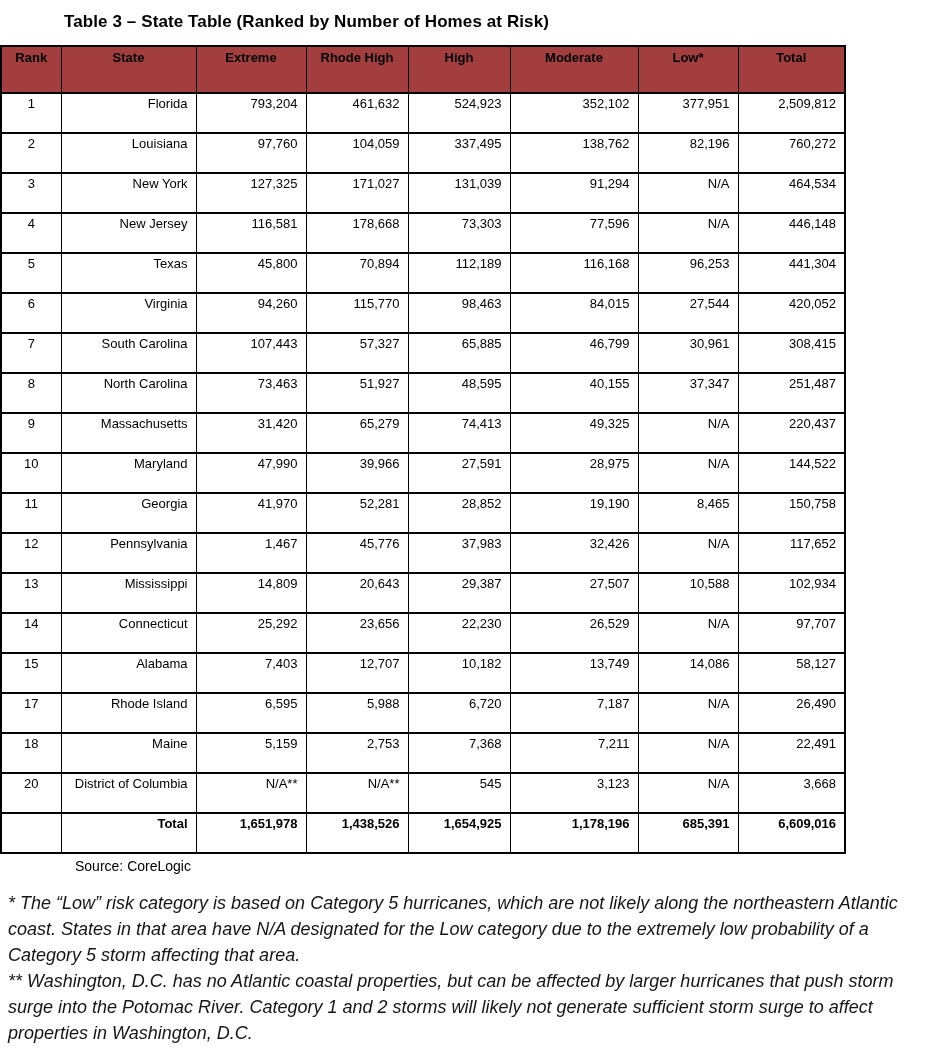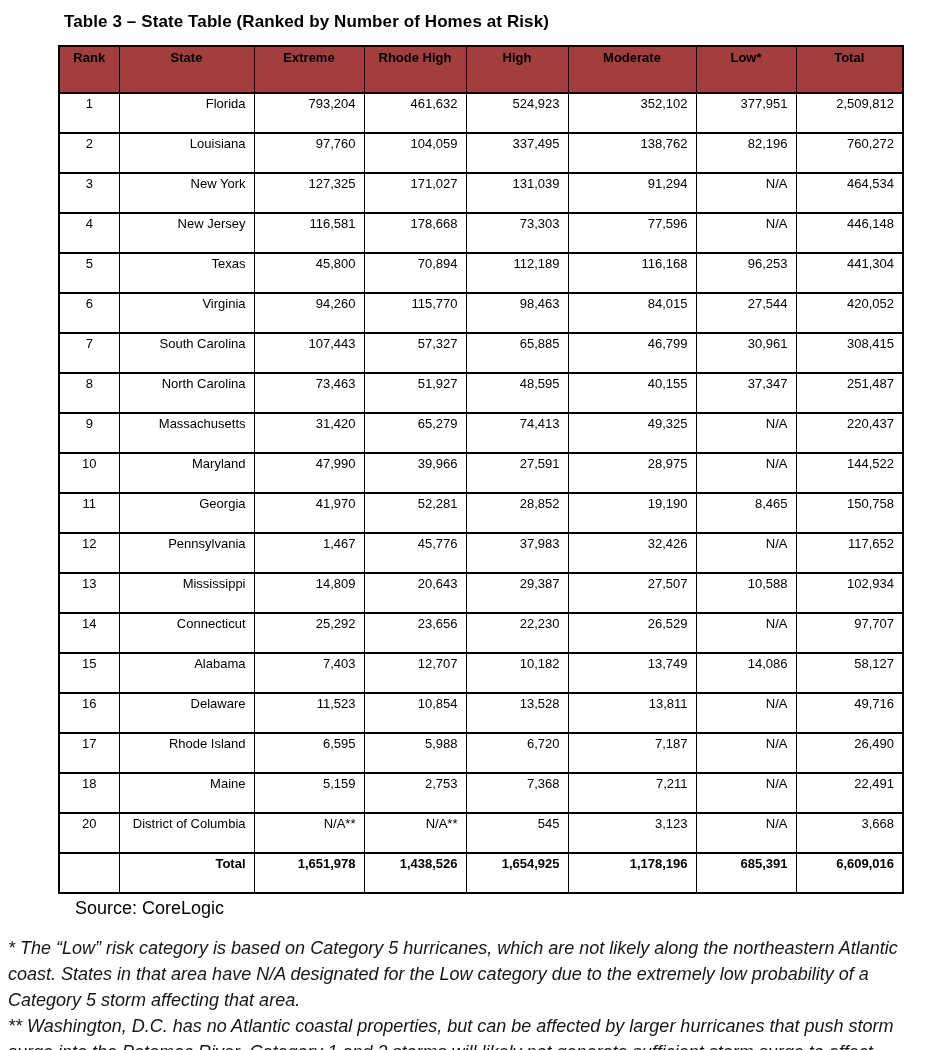--- a/index.html
+++ b/index.html
@@ -13,21 +13,20 @@
   .title {
     font-weight: bold;
     font-size: 17px;
     margin: 12px 0 13px 64px;
     letter-spacing: 0.1px;
   }
   table.state-table {
     border-collapse: collapse;
     table-layout: fixed;
     width: 844px;
-    margin-left: 58px;
     border: 2px solid #000;
   }
   .state-table th, .state-table td {
     border-left: 1px solid #000;
     border-right: 1px solid #000;
     border-top: 2px solid #000;
     border-bottom: 2px solid #000;
     padding: 2px 8px;
     vertical-align: top;
     font-size: 13px;
@@ -39,21 +38,21 @@
     padding-top: 3px;
     font-weight: bold;
     text-align: center;
   }
   .state-table tbody td { height: 34px; }
   .state-table tfoot td { height: 34px; font-weight: bold; }
   .c { text-align: center; }
   .l { text-align: right; }
   .r { text-align: right; }
   .source {
-    font-size: 18px;
+    font-size: 14px;
     margin: 4px 0 16px 75px;
   }
   .footnotes {
     font-style: italic;
     font-size: 18px;
     line-height: 1.45;
     color: #151515;
     margin: 0 4px 0 8px;
     width: 930px;
   }
@@ -233,30 +232,20 @@
           <td class="c">15</td>
           <td class="l">Alabama</td>
           <td class="r">7,403</td>
           <td class="r">12,707</td>
           <td class="r">10,182</td>
           <td class="r">13,749</td>
           <td class="r">14,086</td>
           <td class="r">58,127</td>
         </tr>
         <tr>
-          <td class="c">16</td>
-          <td class="l">Delaware</td>
-          <td class="r">11,523</td>
-          <td class="r">10,854</td>
-          <td class="r">13,528</td>
-          <td class="r">13,811</td>
-          <td class="r">N/A</td>
-          <td class="r">49,716</td>
-        </tr>
-        <tr>
           <td class="c">17</td>
           <td class="l">Rhode Island</td>
           <td class="r">6,595</td>
           <td class="r">5,988</td>
           <td class="r">6,720</td>
           <td class="r">7,187</td>
           <td class="r">N/A</td>
           <td class="r">26,490</td>
         </tr>
         <tr>

